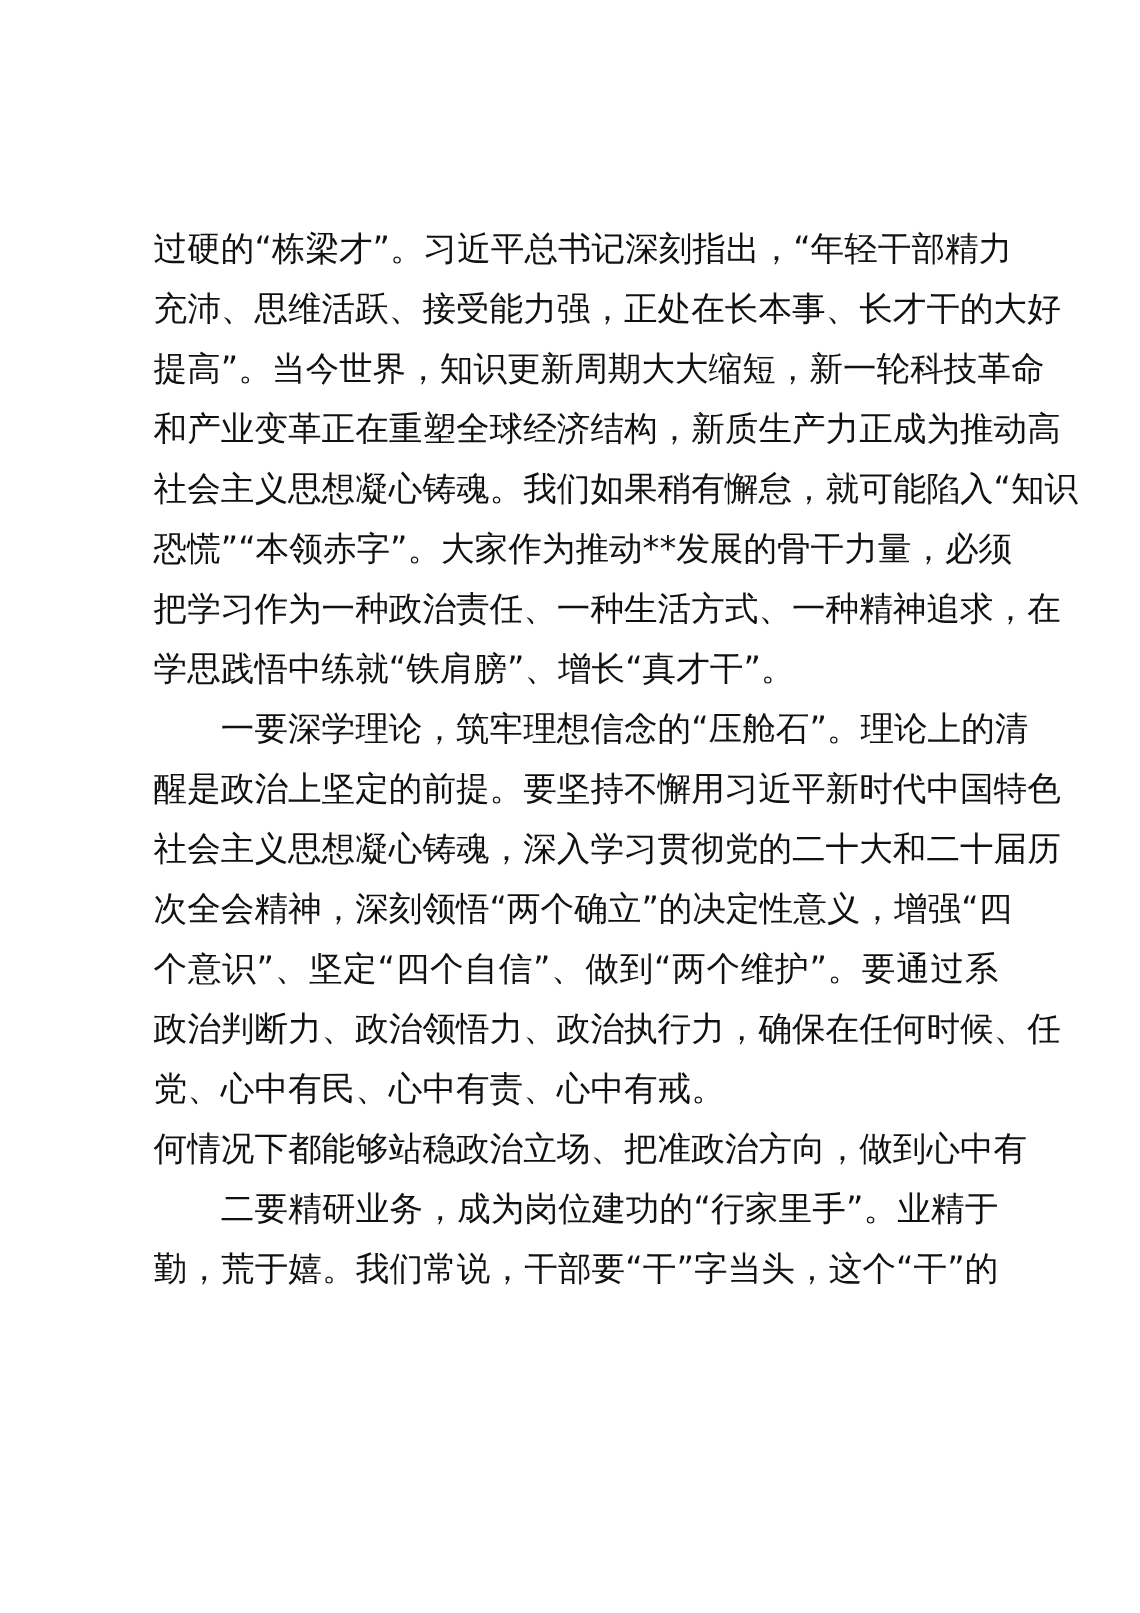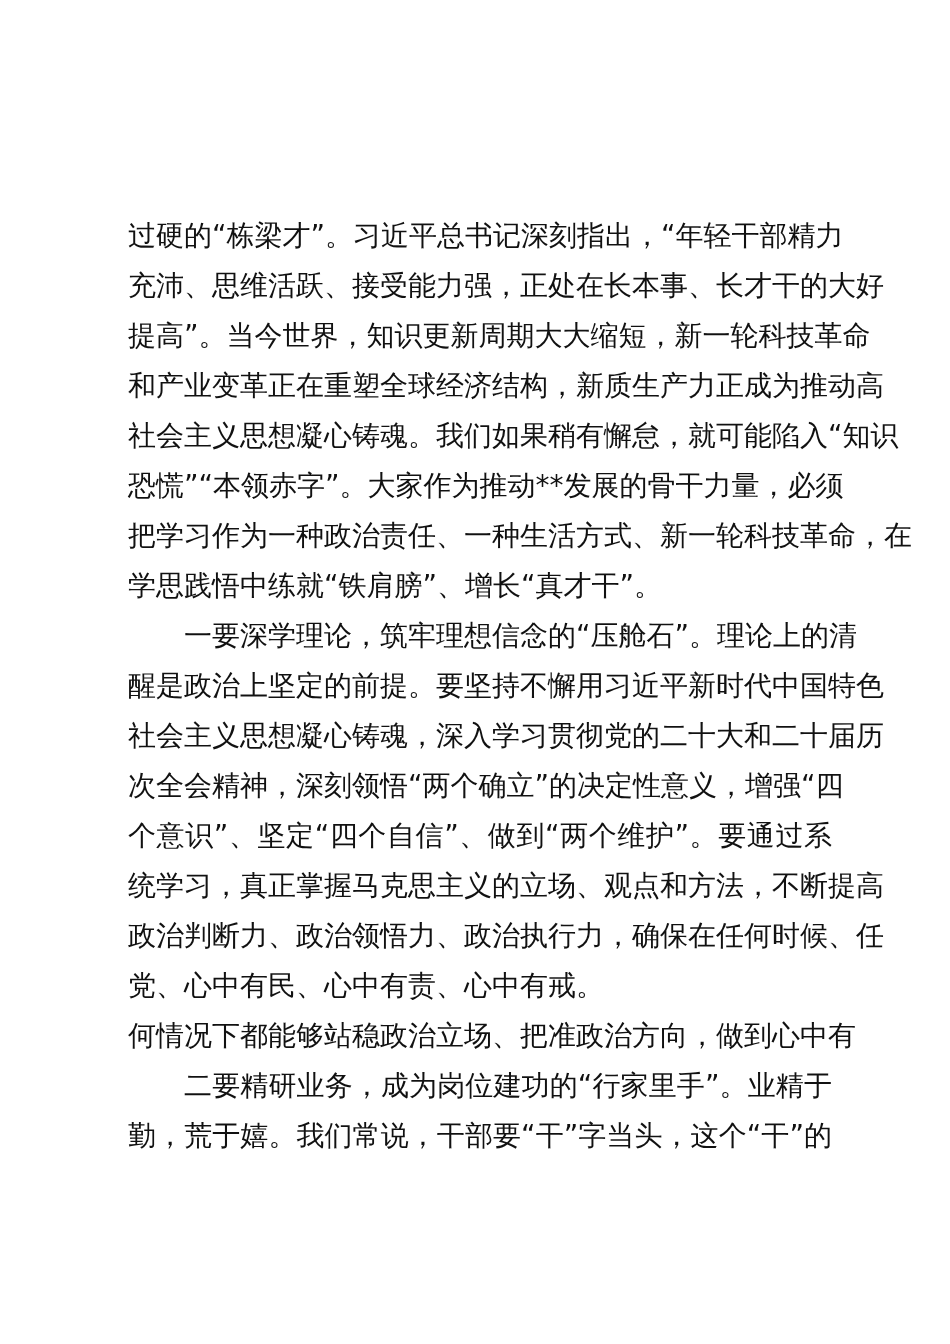--- a/index.html
+++ b/index.html
@@ -1,17 +1,17 @@
 <!DOCTYPE html>
 <html><head>
 <meta charset="utf-8">
 <style>
   html, body { margin: 0; padding: 0; background: #ffffff; }
   body { width: 950px; height: 1344px; position: relative; overflow: hidden; }
-  .page { position: absolute; left: 128px; top: 183px; width: 704px; margin-top: 28px; }
+  .page { position: absolute; left: 128px; top: 183px; width: 704px; }
   .line {
     display: block;
     height: 50px;
     line-height: 50px;
     font-family: "DejaVu Sans", sans-serif;
     font-size: 28px;
     color: #111111;
     white-space: nowrap;
     text-align: justify;
     text-align-last: justify;
@@ -24,30 +24,29 @@
 <body>
 
 <div class="page">
   <div>
     <span class="line">过硬的“栋梁才”。习近平总书记深刻指出，“年轻干部精力</span>
     <span class="line">充沛、思维活跃、接受能力强，正处在长本事、长才干的大好</span>
     <span class="line">提高”。当今世界，知识更新周期大大缩短，新一轮科技革命</span>
     <span class="line">和产业变革正在重塑全球经济结构，新质生产力正成为推动高</span>
     <span class="line">社会主义思想凝心铸魂。我们如果稍有懈怠，就可能陷入“知识</span>
     <span class="line">恐慌”“本领赤字”。大家作为推动**发展的骨干力量，必须</span>
-    <span class="line">把学习作为一种政治责任、一种生活方式、新一轮科技革命，在</span>
+    <span class="line">把学习作为一种政治责任、一种生活方式、一种精神追求，在</span>
     <span class="line last">学思践悟中练就“铁肩膀”、增长“真才干”。</span>
   </div>
   <div>
     <span class="line indent">一要深学理论，筑牢理想信念的“压舱石”。理论上的清</span>
     <span class="line">醒是政治上坚定的前提。要坚持不懈用习近平新时代中国特色</span>
     <span class="line">社会主义思想凝心铸魂，深入学习贯彻党的二十大和二十届历</span>
     <span class="line">次全会精神，深刻领悟“两个确立”的决定性意义，增强“四</span>
     <span class="line">个意识”、坚定“四个自信”、做到“两个维护”。要通过系</span>
-    <span class="line">统学习，真正掌握马克思主义的立场、观点和方法，不断提高</span>
     <span class="line">政治判断力、政治领悟力、政治执行力，确保在任何时候、任</span>
     <span class="line last">党、心中有民、心中有责、心中有戒。</span>
     <span class="line">何情况下都能够站稳政治立场、把准政治方向，做到心中有</span>
   </div>
   <div>
     <span class="line indent">二要精研业务，成为岗位建功的“行家里手”。业精于</span>
     <span class="line">勤，荒于嬉。我们常说，干部要“干”字当头，这个“干”的</span>
   </div>
 </div>
 

